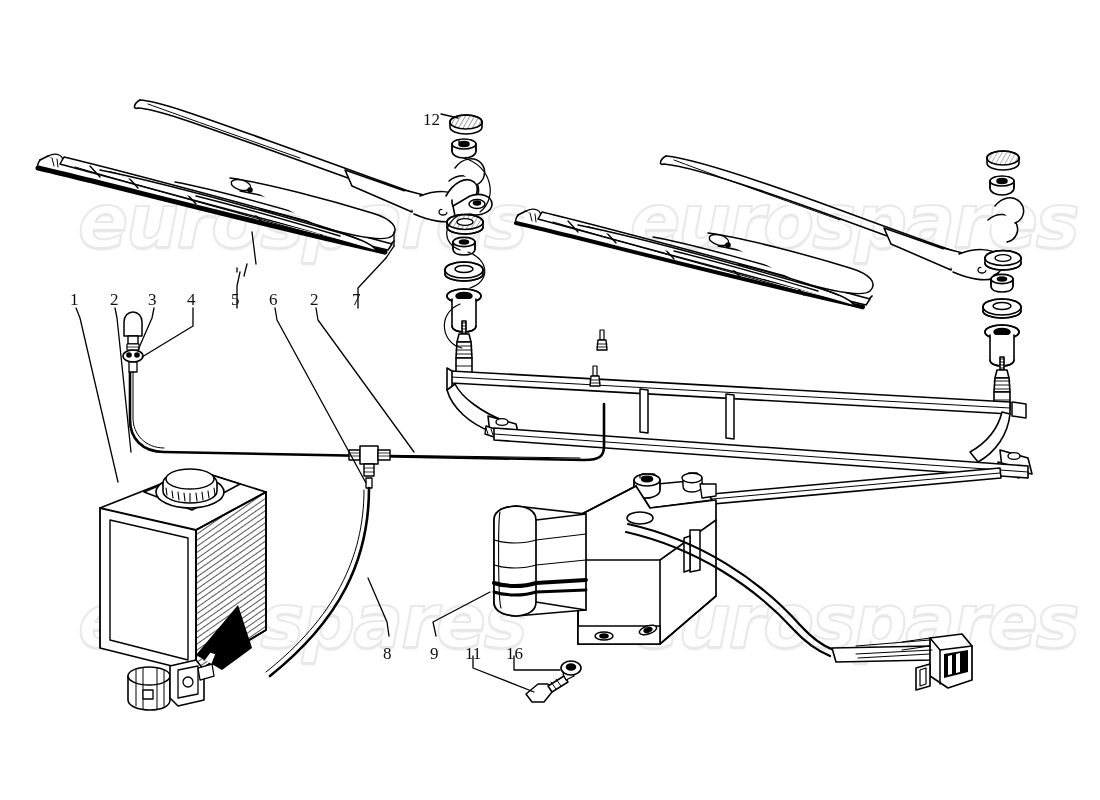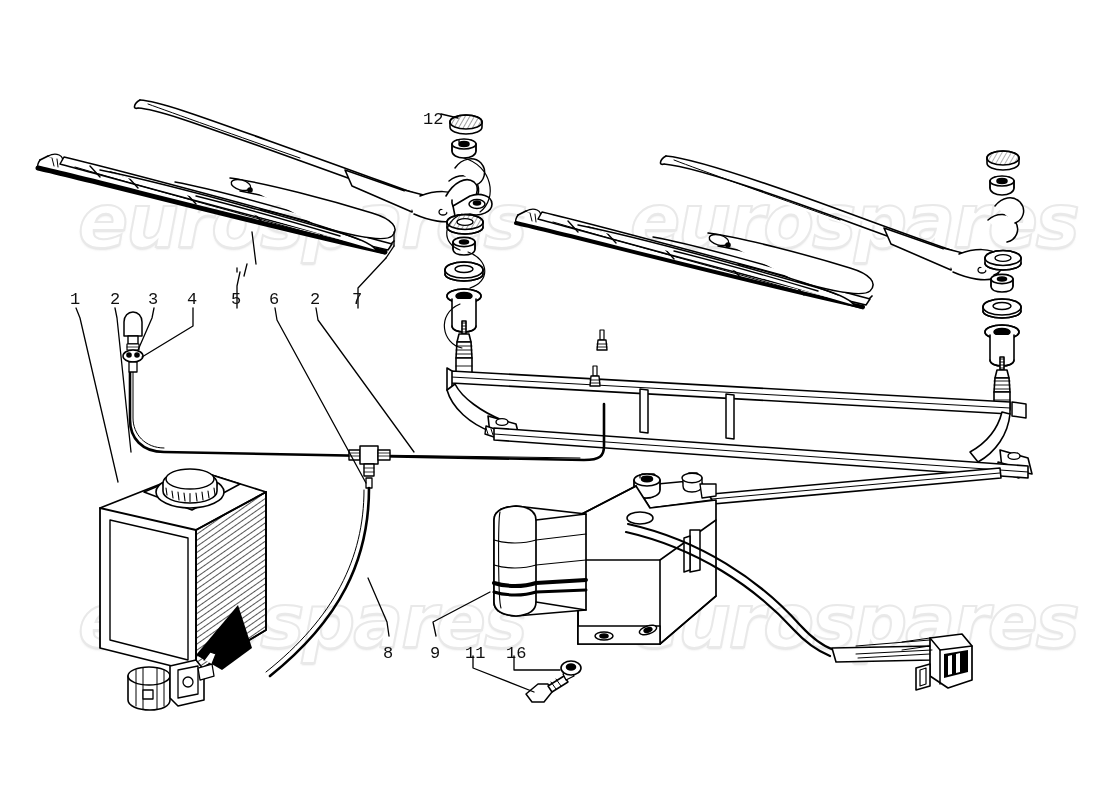--- a/index.html
+++ b/index.html
@@ -30,21 +30,21 @@
     font-style: italic;
     letter-spacing: -2px;
     color: #ffffff;
     -webkit-text-stroke: 2px #e9e9e9;
     text-shadow: 0 2px 2px rgba(200,200,200,0.55);
     user-select: none;
     white-space: nowrap;
   }
   .callout-num {
     position: absolute;
-    font-family: Liberation Mono, monospace;
+    font-family: Liberation Serif, serif;
     font-size: 17px;
     color: #101010;
     user-select: none;
   }
 </style>
 </head>
 <body>
 
 <div id="stage">
 

